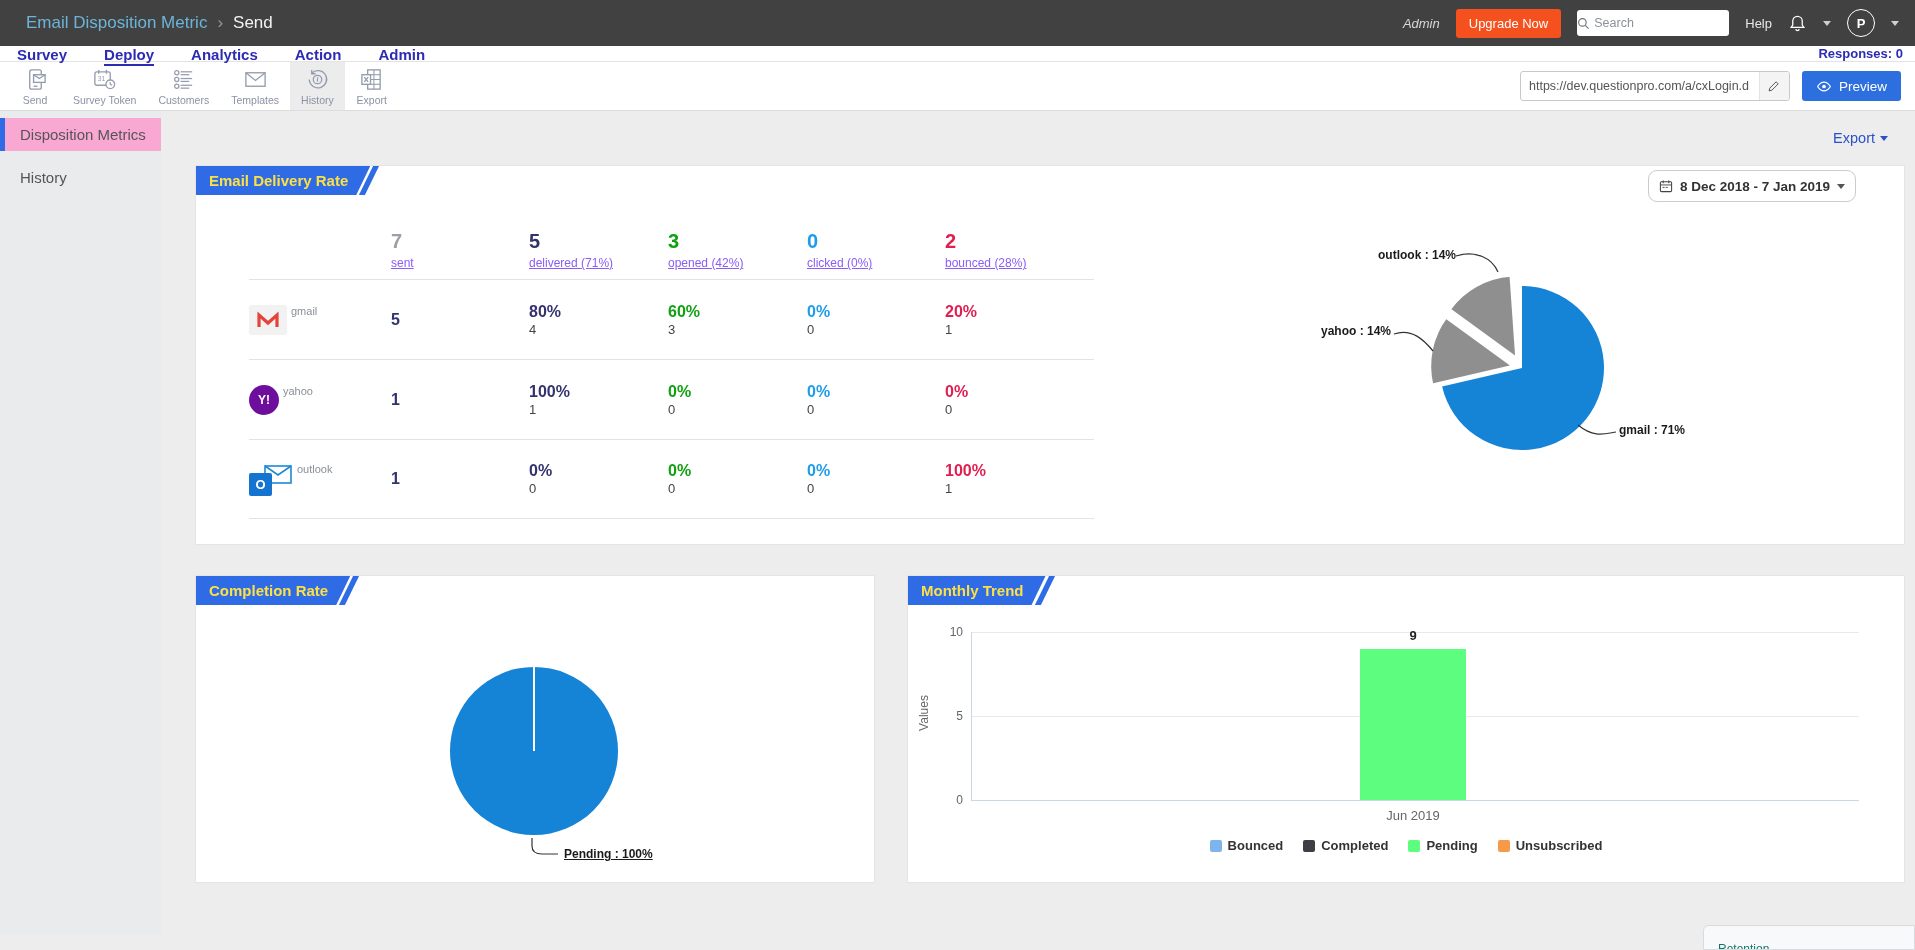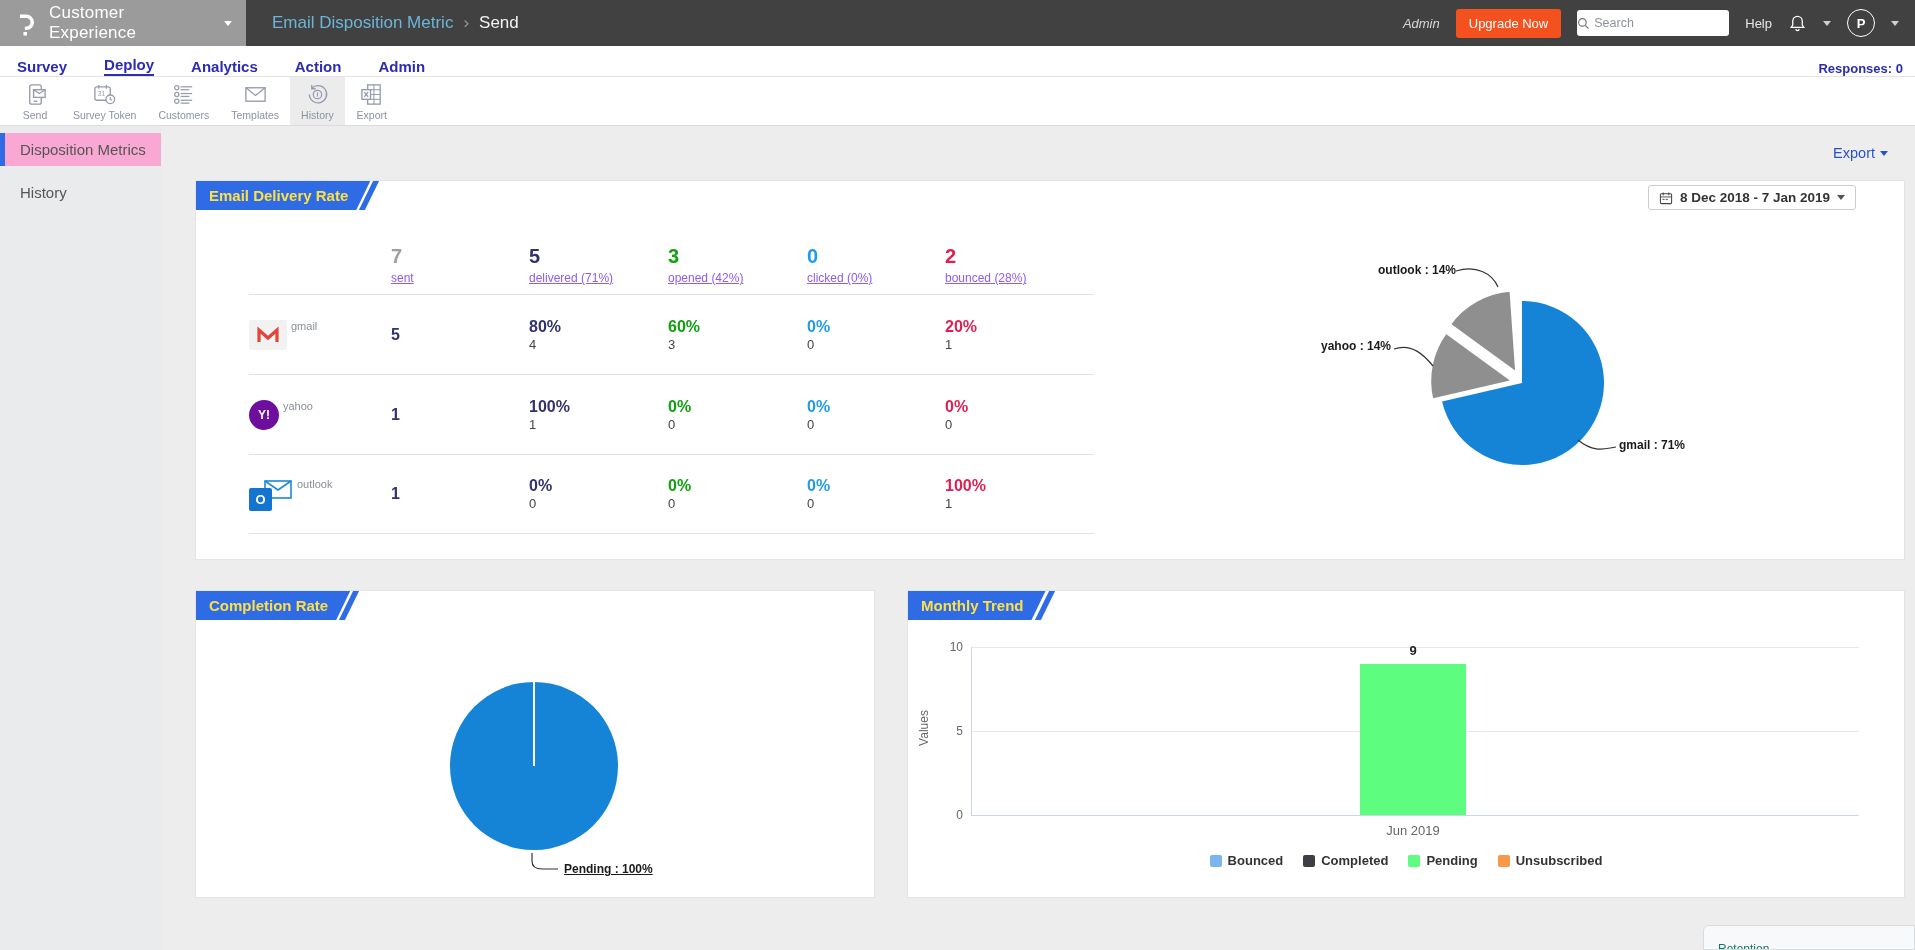--- a/index.html
+++ b/index.html
@@ -20,21 +20,21 @@
   .upgrade { background:#f4511e; border:none; color:#fff; font-size:13px; padding:7px 13px; border-radius:3px; cursor:pointer; font-family:inherit; }
   .searchbox { background:#fff; border-radius:3px; width:152px; height:26px; display:flex; align-items:center; padding:0 0; gap:4px; }
   .searchbox input { border:none; outline:none; width:110px; font-size:12.5px; font-family:inherit; color:#444; }
   .searchbox input::placeholder { color:#8d9298; }
   .help { color:#e8e8e8; font-size:13px; cursor:pointer; }
   .caret { width:0; height:0; border-left:4px solid transparent; border-right:4px solid transparent; border-top:5px solid #fff; display:inline-block; }
   .caret.sm { border-top-color:#cfcfcf; }
   .avatar { width:28px; height:28px; border-radius:50%; border:1.5px solid #fff; color:#fff; font-size:13px; font-weight:bold; display:flex; align-items:center; justify-content:center; cursor:pointer; }
 
   
-  .nav { height:31px; background:#fff; border-bottom:1px solid #e3e3e3; display:flex; align-items:flex-end; padding:0 12px 0 17px; }
+  .nav { height:16px; background:#fff; border-bottom:1px solid #e3e3e3; display:flex; align-items:flex-start; padding:0 12px 0 17px; }
   .nav-item { color:#2b2bb4; font-size:15px; font-weight:600; margin-right:37px; cursor:pointer; padding-bottom:1px; }
   .nav-item.active { font-weight:bold; border-bottom:2px solid #2b2bb4; }
   .responses { margin-left:auto; color:#2b2bb4; font-size:13px; font-weight:600; }
 
   
   .toolbar { height:49px; background:#fff; border-bottom:1px solid #dcdcdc; display:flex; align-items:stretch; padding-left:8px; }
   .tbtn { display:flex; flex-direction:column; align-items:center; justify-content:center; gap:2px; padding:0 11px; min-width:54px; cursor:pointer; }
   .tbtn span { font-size:10.5px; color:#8b92a4; }
   .tbtn.active { background:#ececec; }
   .toolbar-right { margin-left:auto; display:flex; align-items:center; gap:12px; padding-right:14px; }
@@ -57,21 +57,21 @@
   .card { background:#fff; border:1px solid #e2e4e6; position:relative; }
   .card.delivery { margin-left:34px; width:1710px; height:380px; }
   .cards-row { display:flex; margin-left:34px; margin-top:30px; gap:32px; }
   .card.completion { width:680px; height:308px; }
   .card.trend { width:998px; height:308px; }
 
   .ribbon { position:absolute; top:0; left:0; height:29px; display:flex; z-index:3; }
   .ribbon-main { background:#2e6be4; color:#fde047; font-weight:bold; font-size:15px; line-height:29px; padding:0 22px 0 13px; clip-path:polygon(0 0,100% 0,calc(100% - 14px) 100%,0 100%); }
   .ribbon-tail { width:6px; height:29px; background:#2e6be4; transform:skewX(-26deg); margin-left:-4px; }
 
-  .datebtn { position:absolute; top:4px; right:48px; height:25px; background:#fff; border:1px solid #c9ccd0; border-radius:3px; display:flex; align-items:center; gap:7px; padding:0 10px; font-size:13.5px; font-weight:bold; color:#333; cursor:pointer; font-family:inherit; }
+  .datebtn { position:absolute; top:4px; right:48px; height:32px; background:#fff; border:1px solid #c9ccd0; border-radius:9px; display:flex; align-items:center; gap:7px; padding:0 10px; font-size:13.5px; font-weight:bold; color:#333; cursor:pointer; font-family:inherit; }
   .datebtn .caret { border-top-color:#555; }
 
   
   .stats { position:absolute; left:53px; top:58px; width:845px; }
   .grow { display:grid; grid-template-columns:142px 138px 139px 139px 138px 1fr; align-items:center; }
   .ghead { height:55px; align-items:end; padding-bottom:9px; }
   .drow { height:80px; border-top:1px solid #e3e3e3; }
   .drow.last { border-bottom:1px solid #e3e3e3; }
   .sum-val { font-size:20px; font-weight:bold; }
   .sum-lab { font-size:12px; color:#8b5cf6; margin-top:3px;text-decoration:underline; }
@@ -105,28 +105,20 @@
   .legend-item span.lbl { font-size:13px; font-weight:bold; color:#333; }
 
   .retention-tab { position:absolute; left:1703px; top:925px; width:212px; height:25px; background:#f8f9fa; border:1px solid #d8dcdf; border-radius:6px 0 0 0; padding:16px 0 0 14px; font-size:12px; color:#0f766e; overflow:hidden; }
 </style>
 </head>
 <body>
 
 <div class="page">
 
   <div class="header">
-    <div class="brand">
-      <svg width="21" height="27" viewBox="0 0 26 32">
-        <path d="M5 7 h7.5 a7.5 7.5 0 0 1 .3 15 l-1.8.1" fill="none" stroke="#fff" stroke-width="4.4"></path>
-        <rect x="9.2" y="26.5" width="4.4" height="4.4" fill="#fff"></rect>
-      </svg>
-      <span class="brand-title">Customer Experience</span>
-      <span class="caret"></span>
-    </div>
     <div class="crumbs">
       <a class="crumb-link">Email Disposition Metric</a>
       <span class="crumb-sep">›</span>
       <span class="crumb-cur">Send</span>
       <div class="header-right">
         <span class="admin-label">Admin</span>
         <button class="upgrade">Upgrade Now</button>
         <div class="searchbox">
           <svg width="13" height="13" viewBox="0 0 18 18">
             <circle cx="7.5" cy="7.5" r="5.2" fill="none" stroke="#6d7378" stroke-width="1.6"></circle>
@@ -212,20 +204,37 @@
       <svg width="25" height="25" viewBox="0 0 26 26">
         <rect x="9" y="3" width="13" height="20" fill="none" stroke="#959cad" stroke-width="1.4"></rect>
         <line x1="9" y1="8" x2="22" y2="8" stroke="#959cad" stroke-width="1.1"></line>
         <line x1="9" y1="13" x2="22" y2="13" stroke="#959cad" stroke-width="1.1"></line>
         <line x1="9" y1="18" x2="22" y2="18" stroke="#959cad" stroke-width="1.1"></line>
         <line x1="15.5" y1="3" x2="15.5" y2="23" stroke="#959cad" stroke-width="1.1"></line>
         <rect x="3" y="8" width="9" height="10" fill="#fff" stroke="#959cad" stroke-width="1.4"></rect>
         <path d="M5.5 10.5 l4 5 m0-5 l-4 5" stroke="#959cad" stroke-width="1.4" fill="none"></path>
       </svg>
       <span>Export</span>
+    </div>
+    <div class="toolbar-right">
+      <div class="urlbox">
+        <input value="https://dev.questionpro.com/a/cxLogin.d" style="">
+        <div class="pencil">
+          <svg width="14" height="14" viewBox="0 0 20 20">
+            <path d="M3 17 l1-4 9-9 3 3-9 9-4 1z" fill="none" stroke="#555" stroke-width="1.4"></path>
+          </svg>
+        </div>
+      </div>
+      <button class="preview-btn">
+        <svg width="16" height="13" viewBox="0 0 20 16">
+          <path d="M2 8 s3.5-5.5 8-5.5 8 5.5 8 5.5-3.5 5.5-8 5.5S2 8 2 8z" fill="none" stroke="#fff" stroke-width="1.5"></path>
+          <circle cx="10" cy="8" r="2.3" fill="#fff"></circle>
+        </svg>
+        <span>Preview</span>
+      </button>
     </div>
   </div>
 
   <div class="body">
     <div class="sidebar">
       <div class="side-item active">Disposition Metrics</div>
       <div class="side-item plain">History</div>
     </div>
 
     <div class="main">

